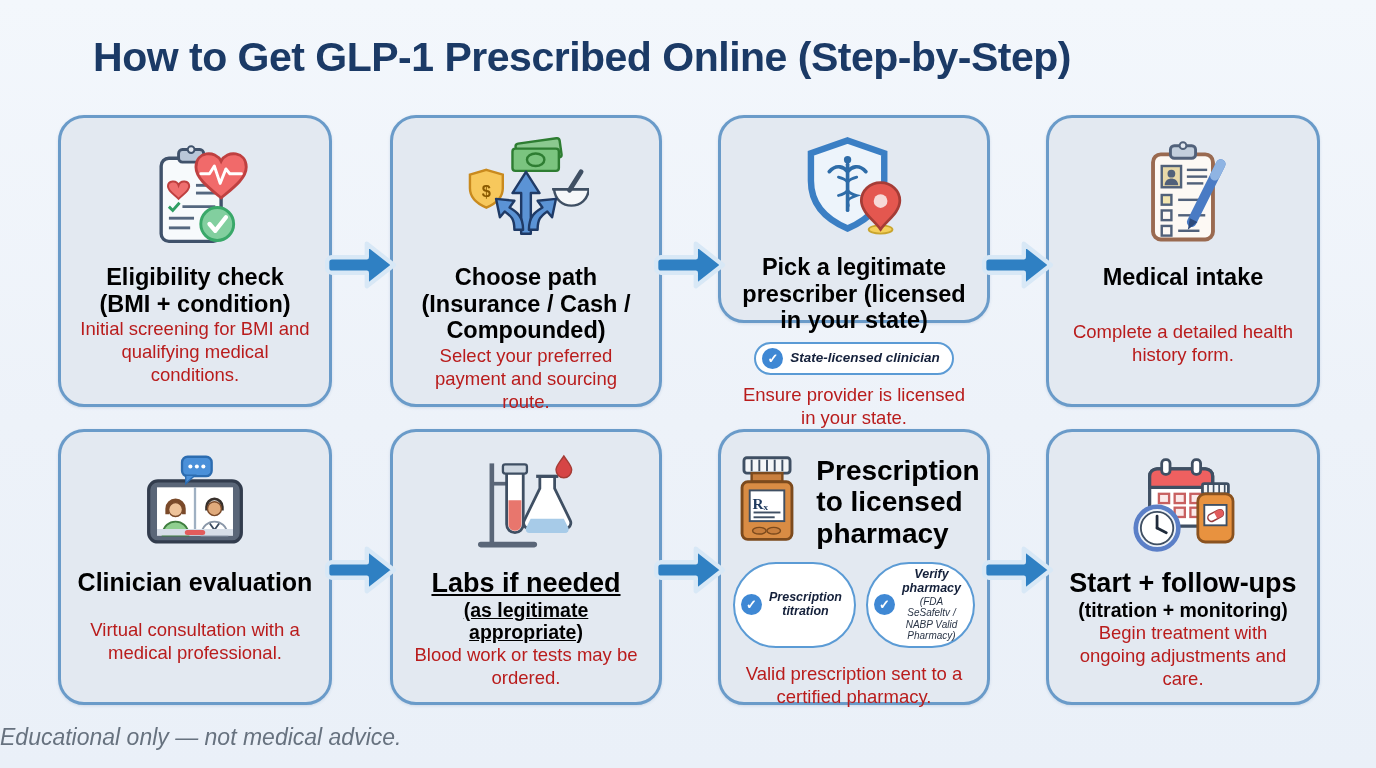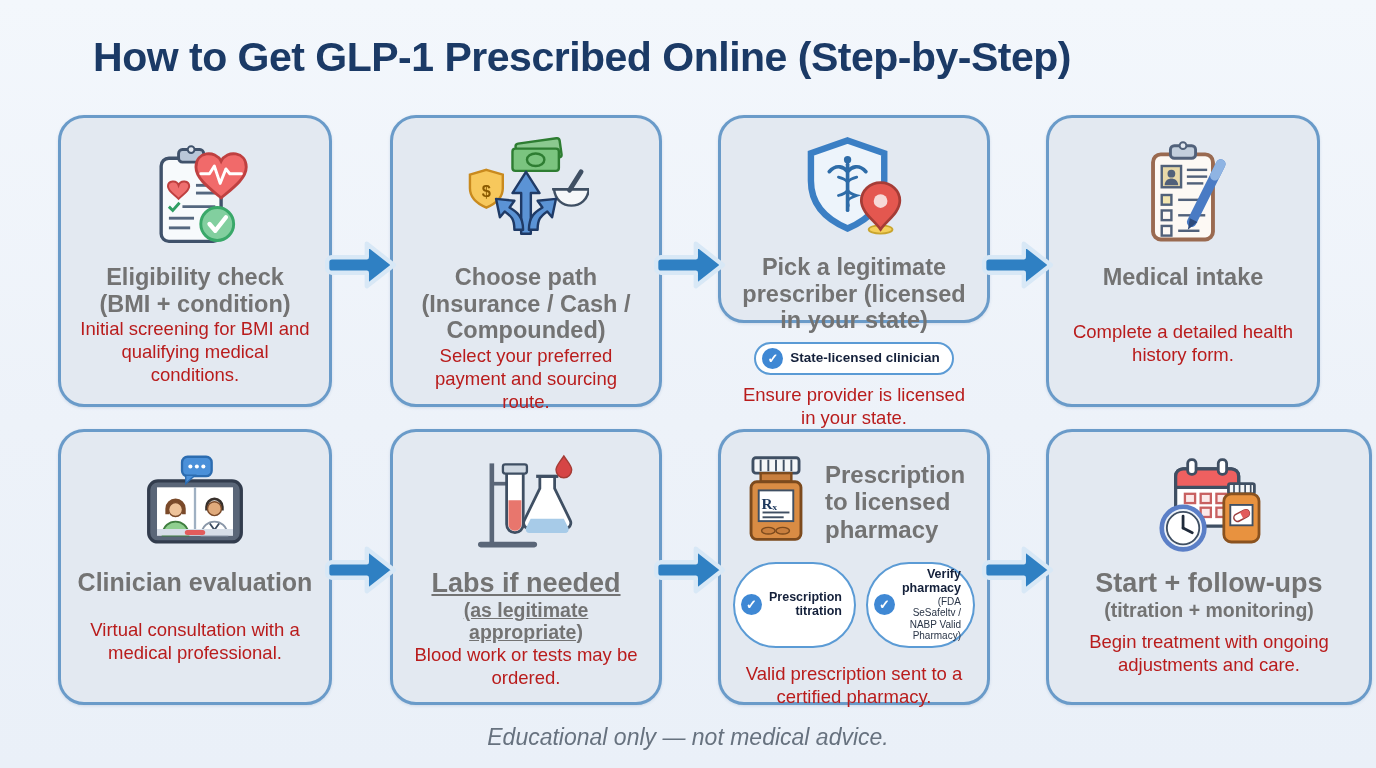--- a/index.html
+++ b/index.html
@@ -21,61 +21,61 @@
     display:flex;flex-direction:column;align-items:center;
     padding:16px 16px 12px;text-align:center;
   }
   .c1{left:58px;top:115px;width:274px;height:292px}
   .c2{left:390px;top:115px;width:272px;height:292px}
   .c3{left:718px;top:115px;width:272px;height:208px}
   .c4{left:1046px;top:115px;width:274px;height:292px}
   .c5{left:58px;top:429px;width:274px;height:276px}
   .c6{left:390px;top:429px;width:272px;height:276px}
   .c7{left:718px;top:429px;width:272px;height:276px}
-  .c8{left:1046px;top:429px;width:326px;height:276px}
+  .c8{left:1046px;top:429px;width:274px;height:276px}
 
   .icon-box{height:122px;display:flex;align-items:center;justify-content:center;flex:none;}
   .c3 .icon-box{height:112px}
   .c5 .icon-box,.c6 .icon-box,.c8 .icon-box{height:112px}
 
   .card-title{
-    font-size:23.5px;font-weight:800;color:#737373;line-height:1.13;margin:8px 0 0;
+    font-size:23.5px;font-weight:800;color:#000000;line-height:1.13;margin:8px 0 0;
   }
   .card-subtitle{display:block;font-weight:800;}
   .card-subtitle.small{font-size:19.5px;}
   .card-desc{
     font-size:18.5px;color:#b91c1c;line-height:1.25;margin:auto 0 14px;
   }
   .c4 .card-desc,.c5 .card-desc{margin-bottom:26px;}
 
   
   .badge{
     display:inline-flex;align-items:center;gap:7px;
     background:#ffffff;border:2px solid #5b9bd5;border-radius:999px;
     padding:4px 12px 4px 6px;margin-top:8px;
   }
   .badge-check{
     width:21px;height:21px;border-radius:50%;background:#3f88d4;flex:none;
     color:#fff;font-size:13px;font-weight:800;display:flex;align-items:center;justify-content:center;
   }
-  .badge-label{font-size:13.5px;font-weight:800;color:#14203a;line-height:1.1;text-align:right;}
+  .badge-label{font-size:13.5px;font-weight:800;color:#14203a;line-height:1.1;text-align:center;font-style:italic;}
   .badge-sub{font-size:10px;font-weight:400;color:#2a3547;display:block;line-height:1.15;}
   .badge-row{display:flex;gap:10px;align-items:stretch;justify-content:center;margin-top:2px;}
 
   
   .c7{padding-top:20px;}
   .head-row{display:flex;align-items:center;gap:10px;flex:none;}
-  .head-row .card-title{text-align:left;margin:0;font-size:24px;}
+  .head-row .card-title{text-align:left;margin:0;font-size:28px;}
 
   .arrow{position:absolute;width:74px;height:58px;}
   .a1{left:324px;top:236px}.a2{left:653px;top:236px}.a3{left:981px;top:236px}
   .a4{left:324px;top:541px}.a5{left:653px;top:541px}.a6{left:981px;top:541px}
 
   .footer-note{
-    position:absolute;left:0;top:724px;width:1376px;text-align:center;
+    position:absolute;left:0;top:724px;width:1376px;
     font-size:23px;font-style:italic;color:#67727f;
   }
 </style>
 </head>
 <body>
 
 <h1 class="page-title">How to Get GLP-1 Prescribed Online (Step-by-Step)</h1>
 
 <section class="card c1">
   <div class="icon-box">

